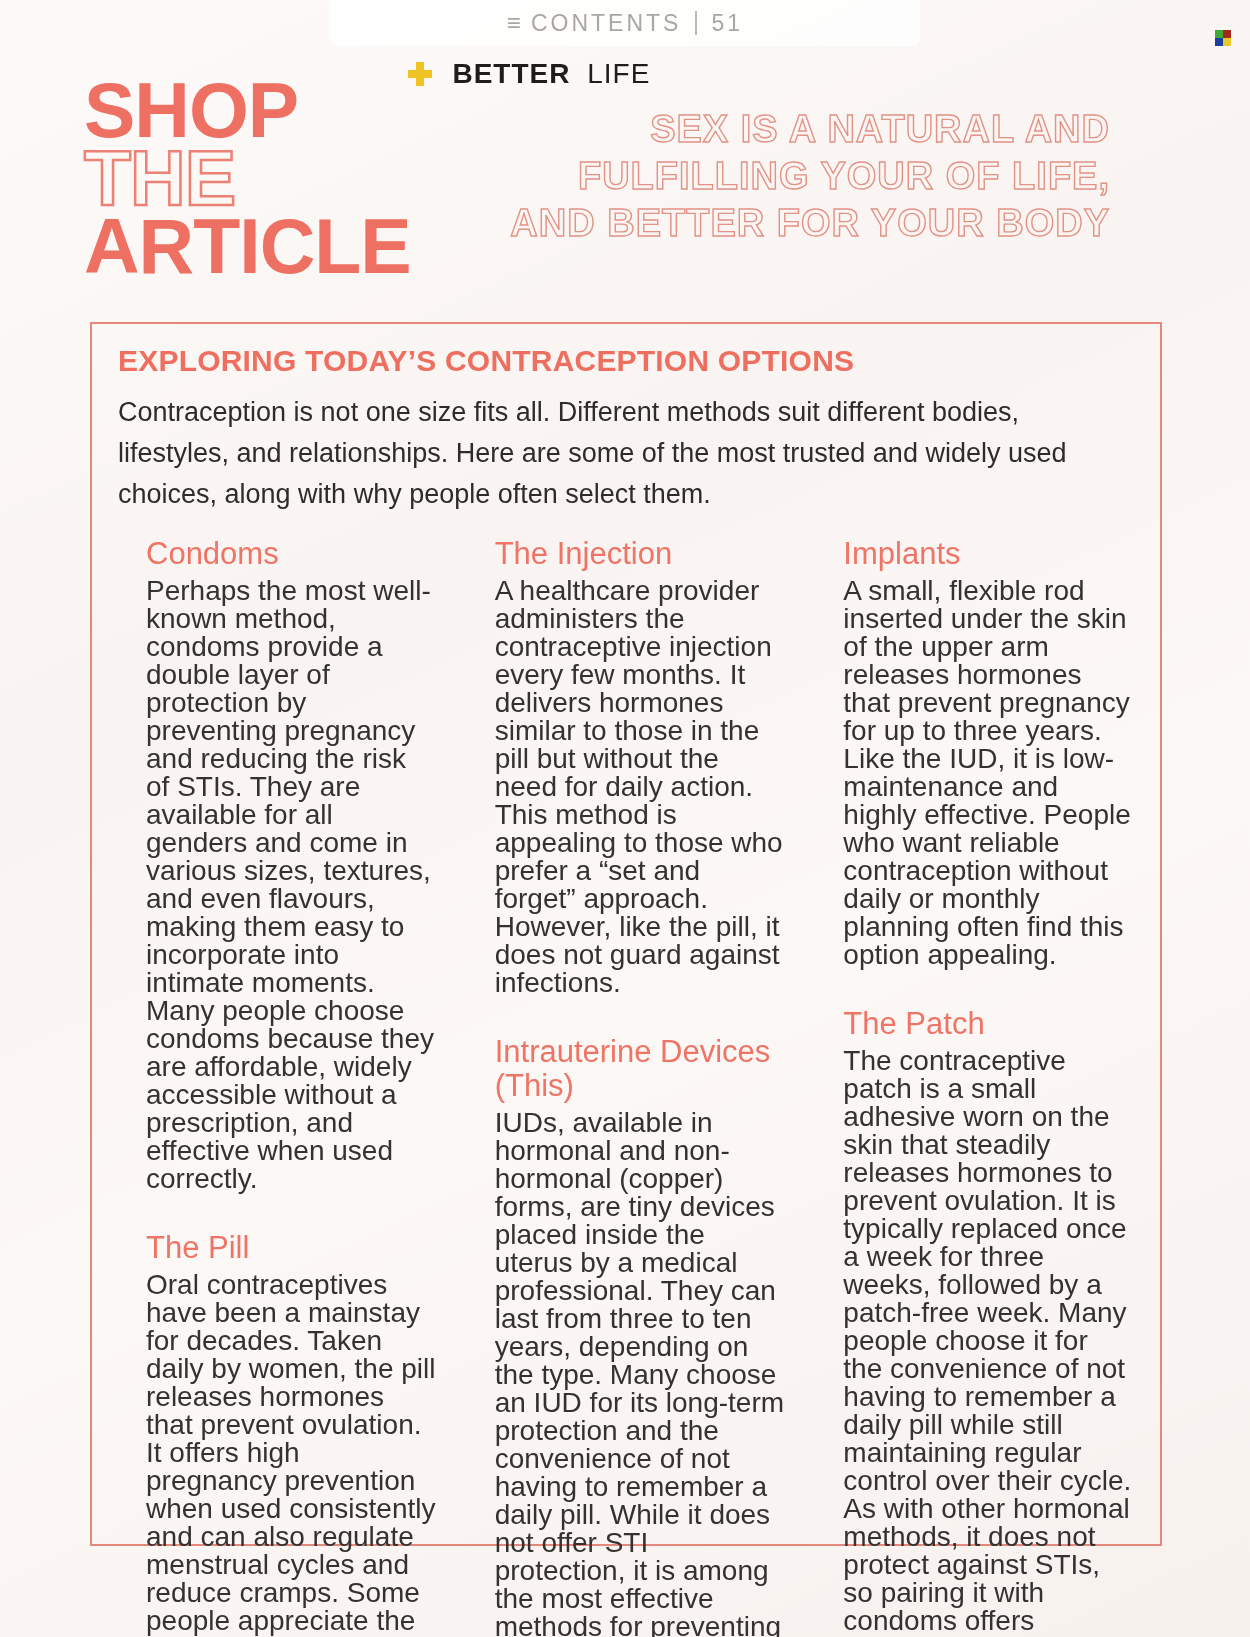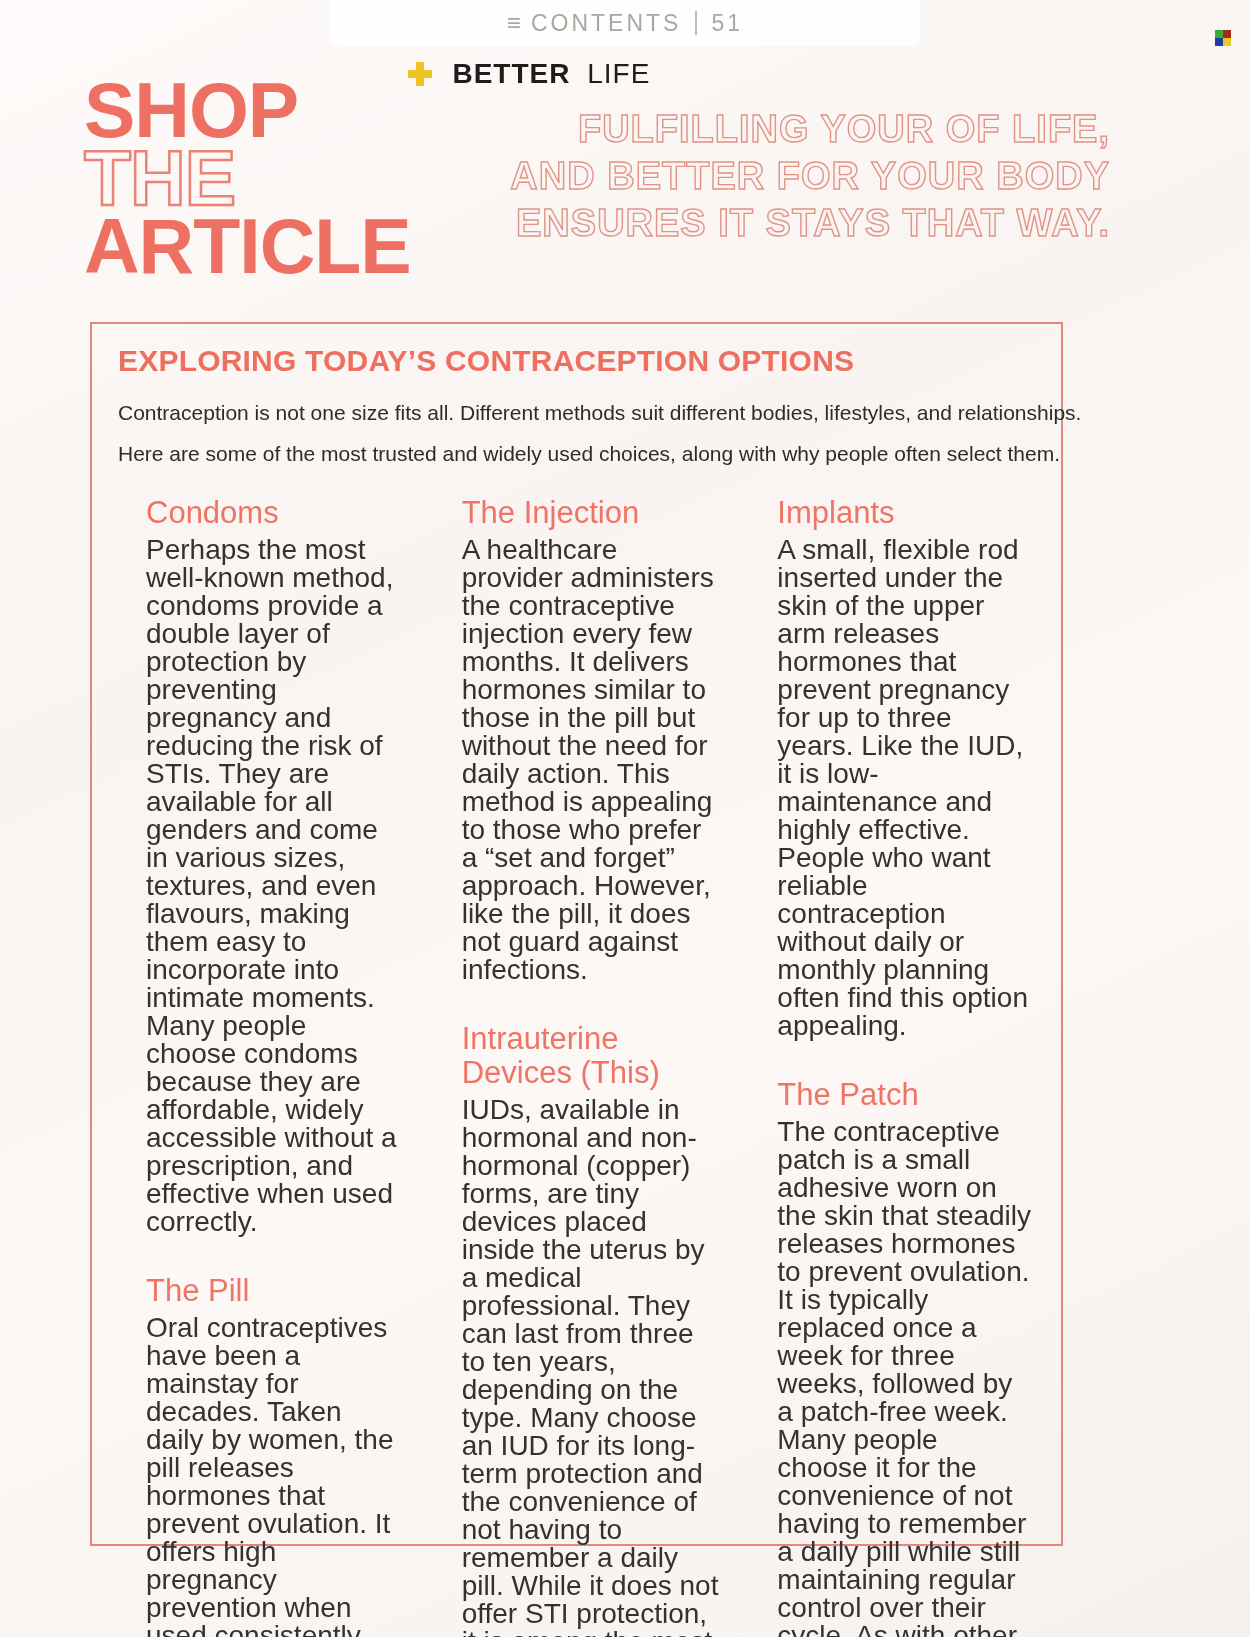--- a/index.html
+++ b/index.html
@@ -57,29 +57,29 @@
   .better-life .bl-bold{font-weight:bold;}
   .better-life .bl-light{font-weight:normal;margin-left:8px;}
   
   .tagline{
     position:absolute;top:106px;right:140px;text-align:right;
     font-weight:bold;font-size:38px;line-height:47px;letter-spacing:1px;
     color:transparent;-webkit-text-stroke:1.4px #e29386;
   }
   
   .article-box{
-    position:absolute;left:90px;top:322px;width:973px;height:1224px;
+    position:absolute;left:90px;top:322px;width:1072px;height:1224px;
     border:2px solid #e4887c;box-sizing:border-box;
     padding:20px 26px;
   }
   .article-title{
     margin:0;font-size:30px;font-weight:bold;color:#ee6f60;letter-spacing:0.2px;
   }
   .article-intro{
-    margin:14px 0 0 0;font-size:21px;line-height:41px;color:#2d2c2b;
+    margin:14px 0 0 0;font-size:27px;line-height:41px;color:#2d2c2b;
     width:1010px;
   }
   .columns{
     display:flex;gap:30px;margin-top:22px;
   }
   .col{width:305px;margin-left:28px;}
   .col section{margin-bottom:38px;}
   .col h2{
     margin:0 0 6px 0;font-size:31px;font-weight:normal;color:#ef7465;line-height:34px;
   }
@@ -112,23 +112,23 @@
     <div class="solid">ARTICLE</div>
   </div>
 
   <div class="better-life">
     <span class="plus-icon"></span>
     <span class="bl-bold">BETTER</span>
     <span class="bl-light">LIFE</span>
   </div>
 
   <div class="tagline">
+    <div>SEX IS A NATURAL AND</div>
     <div>FULFILLING YOUR OF LIFE,</div>
     <div>AND BETTER FOR YOUR BODY</div>
-    <div>ENSURES IT STAYS THAT WAY.</div>
   </div>
 
   <div class="article-box">
     <h1 class="article-title">EXPLORING TODAY’S CONTRACEPTION OPTIONS</h1>
     <p class="article-intro">Contraception is not one size fits all. Different methods suit different bodies, lifestyles, and relationships. Here are some of the most trusted and widely used choices, along with why people often select them.</p>
 
     <div class="columns">
 
       <div class="col">
         <section>

